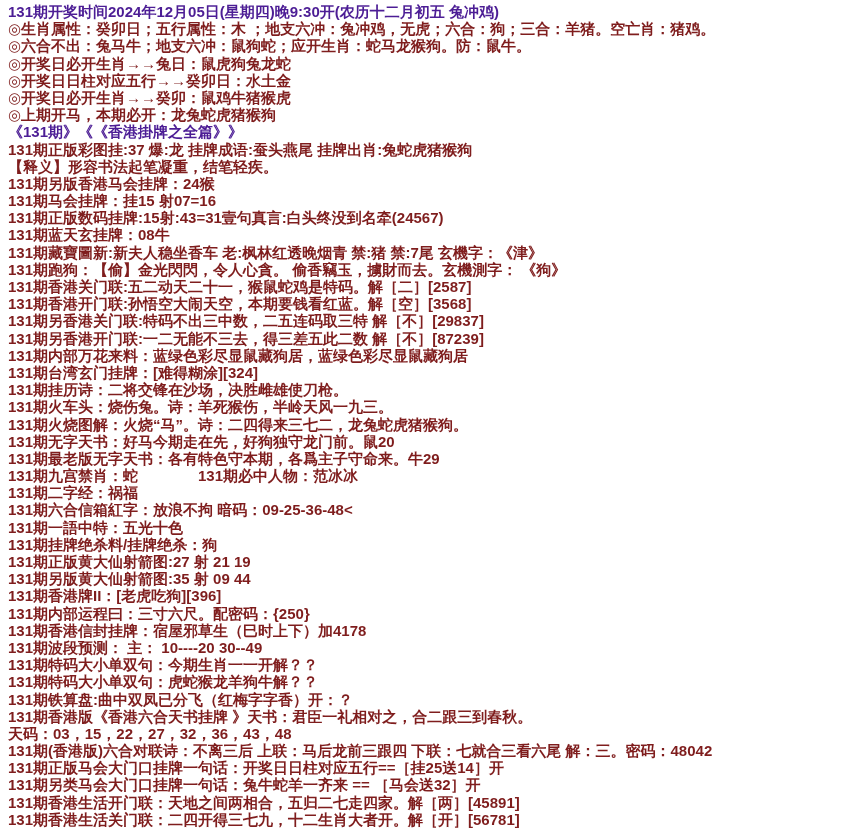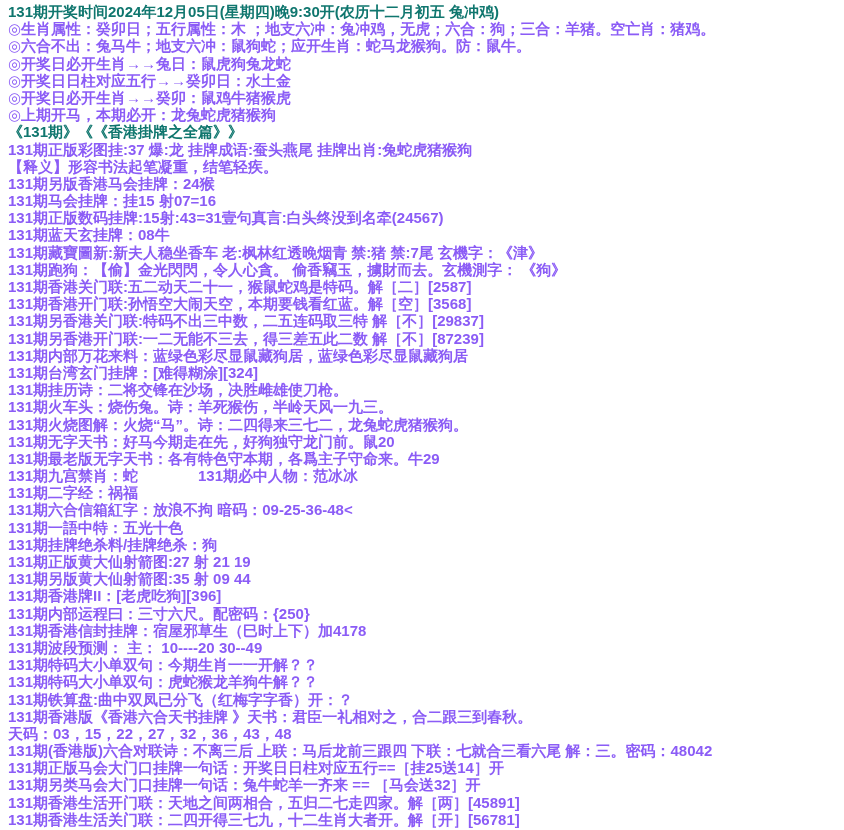--- a/index.html
+++ b/index.html
@@ -14,26 +14,26 @@
     font-family: "Liberation Sans", "DejaVu Sans", sans-serif;
     font-weight: bold;
   }
   .content {
     padding: 3px 4px 0 8px;
   }
   .line {
     font-size: 15px;
     line-height: 17.2px;
     height: 17.2px;
-    color: #8b5cf6;
+    color: #7f1d1d;
     white-space: pre;
     overflow: hidden;
   }
   .line.red {
-    color: #0f766e;
+    color: #4c1d95;
   }
 </style>
 </head>
 <body>
 
 <div class="content">
   <div id="lines-container">
       <div class="line red">131期开奖时间2024年12月05日(星期四)晚9:30开(农历十二月初五 兔冲鸡)</div>
       <div class="line">◎生肖属性：癸卯日；五行属性：木 ；地支六冲：兔冲鸡，无虎；六合：狗；三合：羊猪。空亡肖：猪鸡。</div>
       <div class="line">◎六合不出：兔马牛；地支六冲：鼠狗蛇；应开生肖：蛇马龙猴狗。防：鼠牛。</div>

